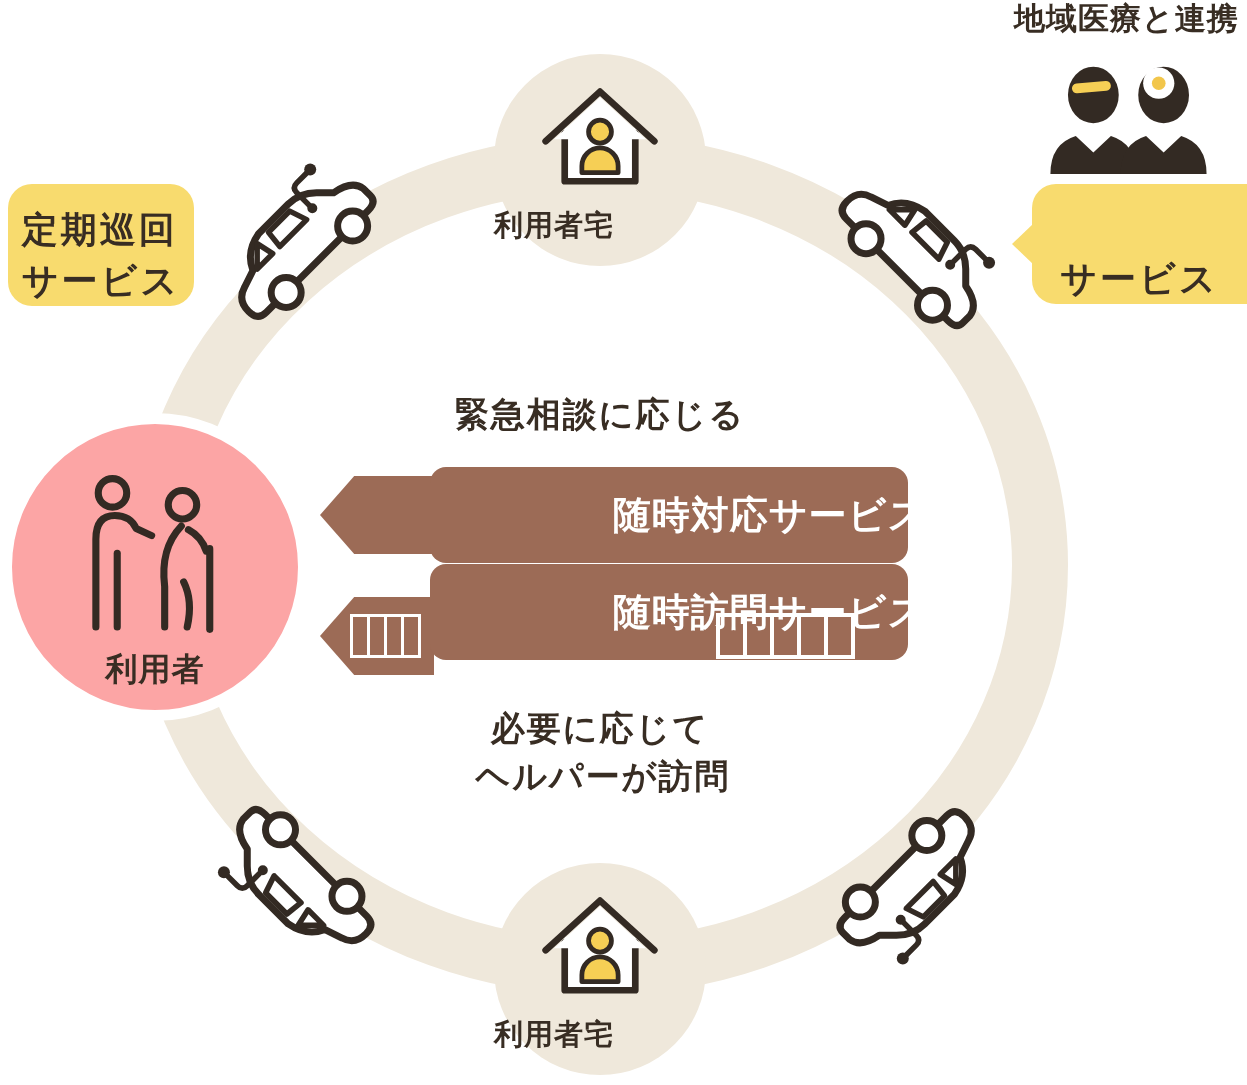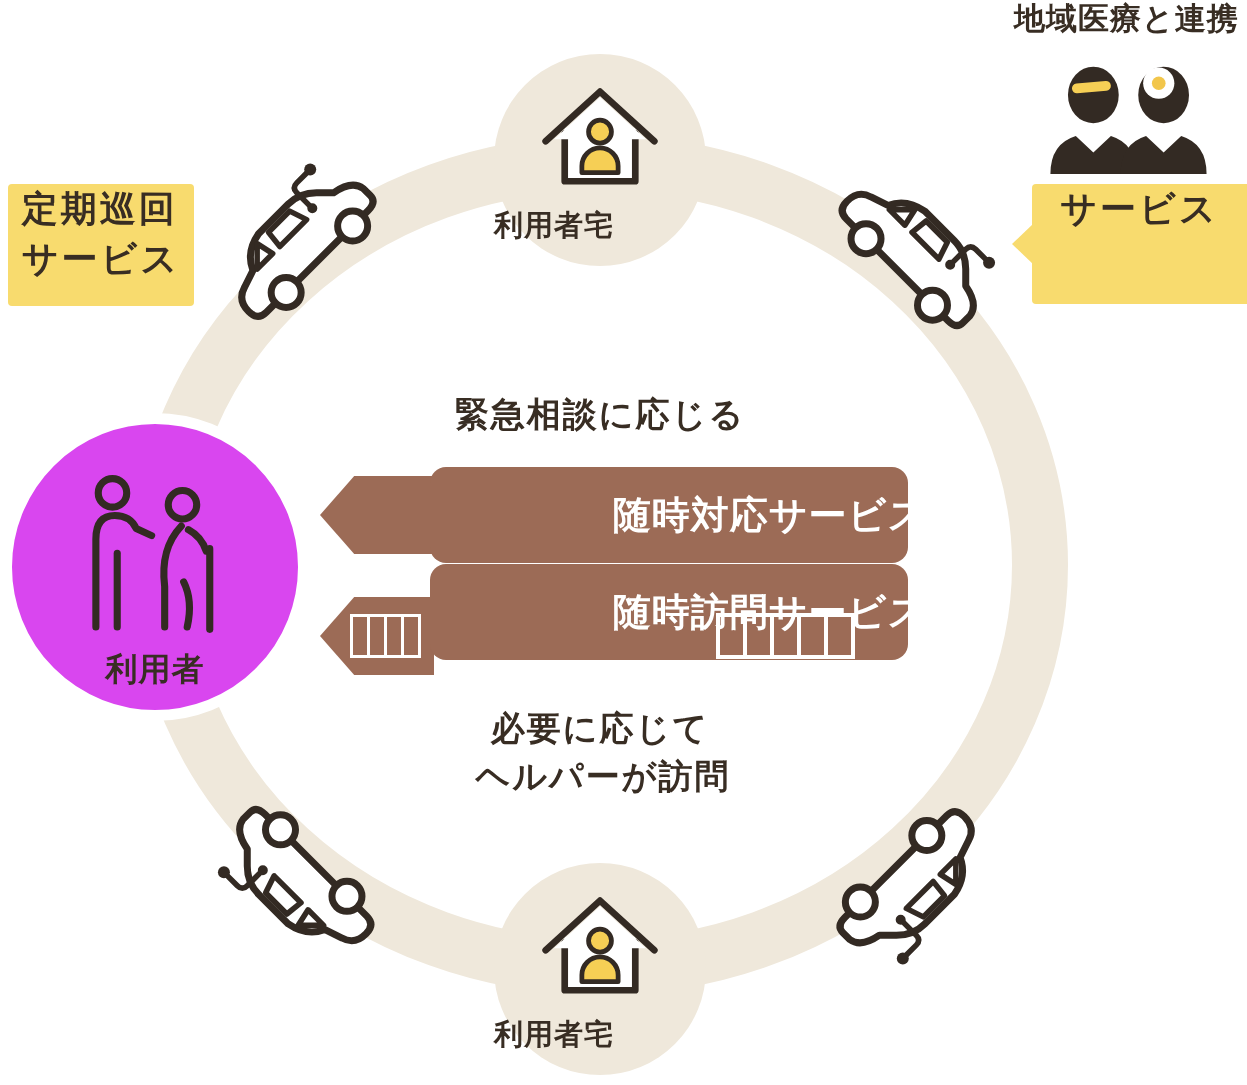--- a/index.html
+++ b/index.html
@@ -23,26 +23,26 @@
   .track .cell{box-sizing:border-box;border:3px solid #fff;margin-left:-3px;}
   .track .cell:first-child{margin-left:0;}
   .track-r .cell{border-width:4px;margin-left:-4px;}
   .track-r .cell:first-child{margin-left:0;}
   
   .home-node{position:absolute;width:212px;height:212px;border-radius:50%;background:#EFE8DB;z-index:2;}
   .home-node .house{position:absolute;left:44px;top:26px;}
   .home-node .node-label{position:absolute;left:0;right:0;top:152px;
                          font-size:29px;font-weight:700;letter-spacing:1px;}
   
-  .member-circle{position:absolute;width:286px;height:286px;border-radius:50%;background:#d946ef;
+  .member-circle{position:absolute;width:286px;height:286px;border-radius:50%;background:#fca5a5;
                  border:11px solid #fff;z-index:3;}
   .member-circle .circle-label{position:absolute;left:0;right:0;top:224px;text-align:center;
                                font-size:32px;font-weight:700;letter-spacing:1px;}
   
-  .badge{position:absolute;background:#F8DB6E;border-radius:4px;display:flex;align-items:flex-start;
+  .badge{position:absolute;background:#F8DB6E;border-radius:24px;display:flex;align-items:flex-end;
          justify-content:center;z-index:4;}
   .badge .badge-text{font-size:36px;font-weight:700;letter-spacing:3px;line-height:1.4;
                      text-align:left;color:#382D23;white-space:nowrap;}
   .badge-tail{position:absolute;left:-20px;top:39px;width:0;height:0;
               border-top:21px solid transparent;border-bottom:21px solid transparent;
               border-right:22px solid #F8DB6E;}
   
   .medical-caption{position:absolute;left:1014px;top:-2px;width:236px;font-size:31px;
                    font-weight:700;letter-spacing:1px;white-space:nowrap;z-index:4;}
   .medical-figures{position:absolute;left:1042px;top:52px;z-index:4;}

